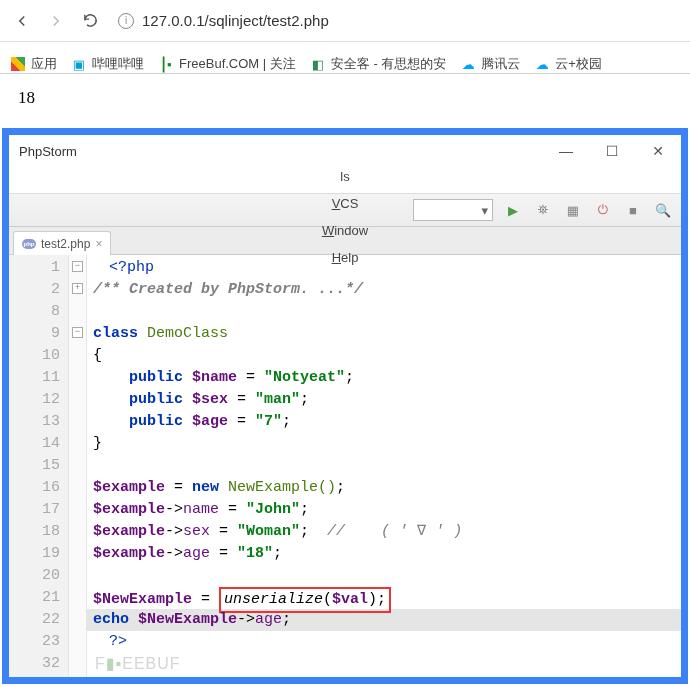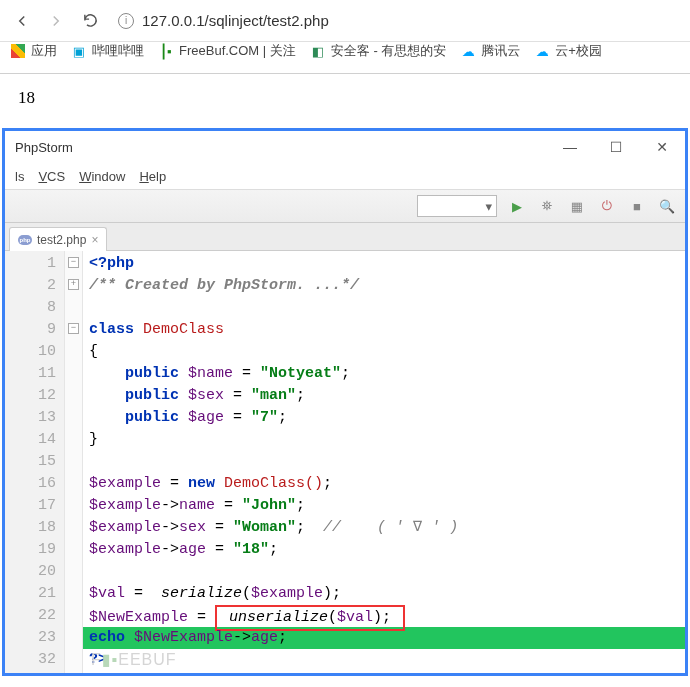--- a/index.html
+++ b/index.html
@@ -6,35 +6,35 @@
     body { font-family: "Segoe UI", Tahoma, sans-serif; font-size: 13px; background: #fff; width: 690px; height: 687px; overflow: hidden; }
     
     
     .browser-bar { height: 42px; display: flex; align-items: center; padding: 0 8px; border-bottom: 1px solid #e0e0e0; gap: 6px; }
     .nav-btn { width: 28px; height: 28px; display: flex; align-items: center; justify-content: center; color: #888; cursor: pointer; border-radius: 14px; }
     .nav-btn.enabled { color: #555; }
     .omnibox { flex: 1; height: 30px; display: flex; align-items: center; border: none; padding: 0 8px; gap: 8px; font-size: 15px; color: #333; }
     .info-icon { width: 16px; height: 16px; border: 1px solid #888; border-radius: 50%; display: flex; align-items: center; justify-content: center; font-size: 10px; color: #888; }
     
     
-    .bookmarks-bar { height: 32px; display: flex; align-items: flex-start; padding: 0 10px; gap: 14px; border-bottom: 1px solid #d0d0d0; font-size: 13px; color: #444; }
+    .bookmarks-bar { height: 32px; display: flex; align-items: flex-end; padding: 0 10px; gap: 14px; border-bottom: 1px solid #d0d0d0; font-size: 13px; color: #444; }
     .bookmark { display: flex; align-items: center; gap: 5px; cursor: pointer; white-space: nowrap; }
     .bm-icon { width: 16px; height: 16px; display: flex; align-items: center; justify-content: center; font-size: 13px; }
     .apps-ic { background: linear-gradient(45deg,#ea4335 0 33%,#fbbc05 33% 66%,#34a853 66%); width: 14px; height: 14px; }
     
     
     .page-output { padding: 14px 18px; font-size: 17px; font-family: "Times New Roman", serif; }
     
     
-    .phpstorm { border: 3px solid #3b82f6; margin: 6px 2px 0 2px; background: #fff; }
+    .phpstorm { border: 7px solid #3b82f6; margin: 6px 2px 0 2px; background: #fff; }
     .ps-titlebar { height: 32px; display: flex; align-items: center; justify-content: space-between; padding: 0 0 0 10px; font-size: 13px; color: #333; }
     .ps-wincontrols { display: flex; }
     .ps-winbtn { width: 46px; height: 32px; display: flex; align-items: center; justify-content: center; color: #555; cursor: pointer; font-size: 14px; }
     
-    .ps-menubar { height: 26px; display: flex; align-items: center; padding: 0 4px; gap: 2px; font-size: 13px; color: #444; }
+    .ps-menubar { height: 26px; display: flex; align-items: center; padding: 0 4px; gap: 8px; font-size: 13px; color: #444; flex-direction: column; }
     .ps-menu { padding: 2px 6px; cursor: pointer; }
     .ps-menu u { text-decoration: underline; }
     
     .ps-toolbar { height: 34px; background: linear-gradient(#f4f4f4,#ececec); border-top: 1px solid #ddd; border-bottom: 1px solid #ccc; display: flex; align-items: center; justify-content: flex-end; padding: 0 8px; gap: 10px; }
     .ps-dropdown { width: 80px; height: 22px; border: 1px solid #bbb; background: #fff; display: flex; align-items: center; justify-content: flex-end; padding-right: 4px; }
     .ps-tool { width: 20px; height: 20px; display: flex; align-items: center; justify-content: center; color: #888; cursor: pointer; }
     .ps-tool.run { color: #4a9e4a; }
     
     .ps-tabs { height: 28px; background: #ececec; border-bottom: 1px solid #ccc; display: flex; align-items: flex-end; padding-left: 4px; }
     .ps-tab { height: 24px; background: #fff; border: 1px solid #ccc; border-bottom: none; border-radius: 3px 3px 0 0; padding: 0 8px; display: flex; align-items: center; gap: 5px; font-size: 12px; color: #555; margin-bottom: -1px; }
@@ -42,33 +42,33 @@
     .tab-close { color: #999; font-size: 12px; cursor: pointer; }
     
     
     .editor { display: flex; font-family: "Consolas","Courier New",monospace; font-size: 15px; line-height: 22px; background: #fff; }
     .gutter { width: 60px; background: #f2f2f2; text-align: right; color: #aaa; padding: 2px 8px 2px 0; user-select: none; border-right: 1px solid #e5e5e5; position: relative; }
     .gutter .ln { height: 22px; }
     .fold-col { width: 18px; background: #fafafa; border-right: 1px solid #e5e5e5; position: relative; }
     .fold-mark { position: absolute; left: 3px; width: 11px; height: 11px; border: 1px solid #aaa; background: #fff; font-size: 9px; line-height: 9px; text-align: center; color: #888; }
     .code { flex: 1; padding: 2px 0 2px 6px; position: relative; }
     .code .cl { height: 22px; white-space: pre; }
-    .hl-line { background: #22c55e; margin-left: -6px; padding-left: 6px; }
-    .redbox { border: 2px solid #e33; padding: 0 12px; display: inline-block; }
+    .hl-line { background: #e5e5e5; margin-left: -6px; padding-left: 6px; }
+    .redbox { border: 2px solid #e33; padding: 0 3px; display: inline-block; }
     
     
     .kw { color: #0033b3; font-weight: bold; }
     .str { color: #067d17; font-weight: bold; }
-    .var { color: #660e7a; }
+    .var { color: #660e7a; font-weight: bold; }
     .cmt { color: #808080; font-style: italic; }
     .cmt-b { color: #808080; font-style: italic; font-weight: bold; }
     .func { font-style: italic; }
     .field { color: #660e7a; }
-    .cls { color: #b91c1c; }
-    .php-tag { color: #0033b3; font-weight: bold; }
+    .cls { color: #4d7c0f; }
+    .php-tag { color: #0033b3; font-weight: normal; margin-left: 16px; }
     
     .watermark { position: absolute; left: 8px; bottom: 2px; font-family: Arial,sans-serif; font-size: 16px; font-weight: normal; color: #d5d5d5; letter-spacing: 1px; pointer-events: none; }
     .watermark .eh { color: #b8d8b8; }
   </style>
 </head>
 <body>
 
 <div class="browser-bar">
   <div class="nav-btn enabled">
     <svg width="18" height="18" viewBox="0 0 24 24">
@@ -190,25 +190,24 @@
       <div class="cl"><span class="php-tag">&lt;?php</span></div>
       <div class="cl"><span class="cmt-b">/** Created by PhpStorm. ...*/</span></div>
       <div class="cl"></div>
       <div class="cl"><span class="kw">class</span> <span class="cls">DemoClass</span></div>
       <div class="cl"><span>{</span></div>
       <div class="cl">    <span class="kw">public</span> <span class="var">$name</span> = <span class="str">"Notyeat"</span>;</div>
       <div class="cl">    <span class="kw">public</span> <span class="var">$sex</span> = <span class="str">"man"</span>;</div>
       <div class="cl">    <span class="kw">public</span> <span class="var">$age</span> = <span class="str">"7"</span>;</div>
       <div class="cl"><span>}</span></div>
       <div class="cl"></div>
-      <div class="cl"><span class="var">$example</span> = <span class="kw">new</span> <span class="cls">DemoClass()</span>;</div>
+      <div class="cl"><span class="var">$example</span> = <span class="kw">new</span> <span class="cls">NewExample()</span>;</div>
       <div class="cl"><span class="var">$example</span>-&gt;<span class="field">name</span> = <span class="str">"John"</span>;</div>
       <div class="cl"><span class="var">$example</span>-&gt;<span class="field">sex</span> = <span class="str">"Woman"</span>;  <span class="cmt">//    ( ' ∇ ' )</span></div>
       <div class="cl"><span class="var">$example</span>-&gt;<span class="field">age</span> = <span class="str">"18"</span>;</div>
       <div class="cl"></div>
-      <div class="cl"><span class="var">$val</span> =  <span class="func">serialize</span>(<span class="var">$example</span>);</div>
       <div class="cl"><span class="var">$NewExample</span> = <span class="redbox"><span class="func">unserialize</span>(<span class="var">$val</span>);</span></div>
       <div class="cl hl-line"><span class="kw">echo</span> <span class="var">$NewExample</span>-&gt;<span class="field">age</span>;</div>
       <div class="cl"><span class="php-tag">?&gt;</span></div>
       <div class="watermark">F<span class="eh">▮▪</span>EEBUF</div>
     </div>
   </div>
 </div>
 
 </body></html>

